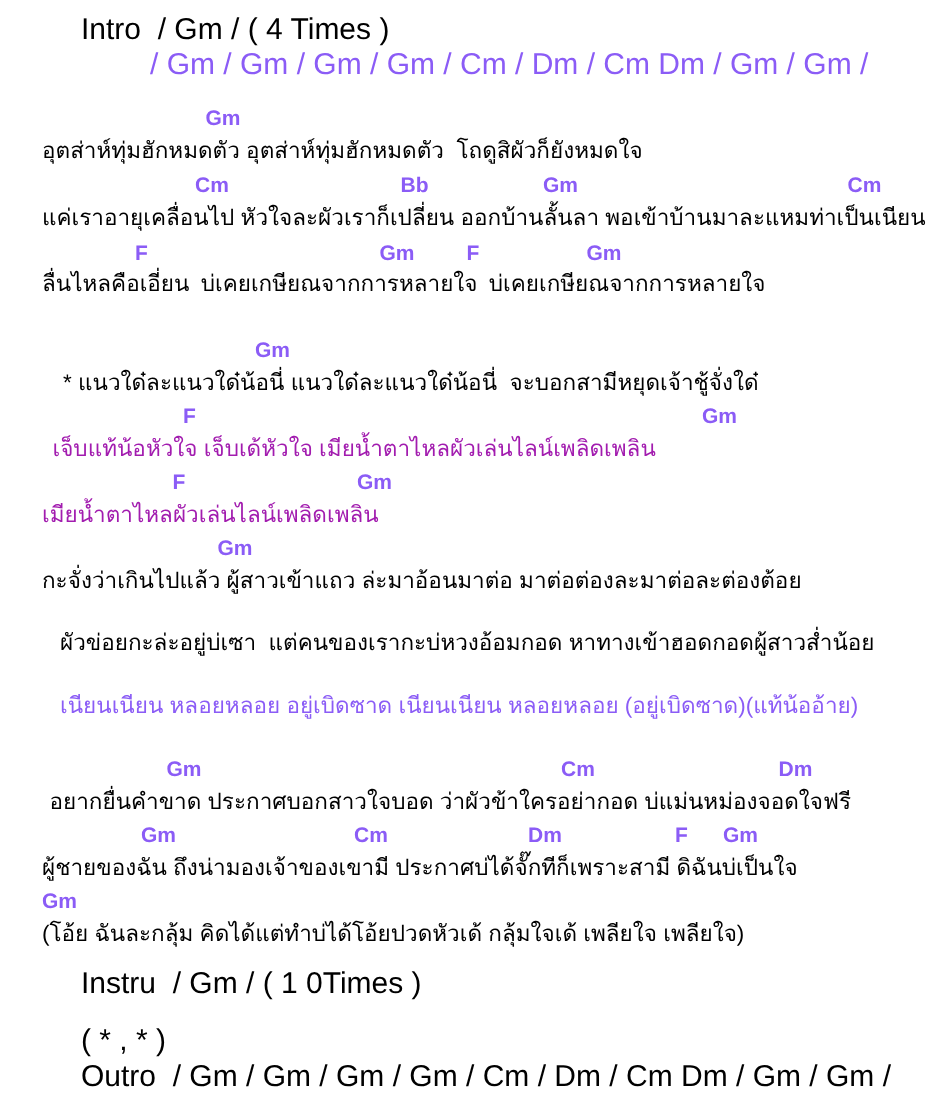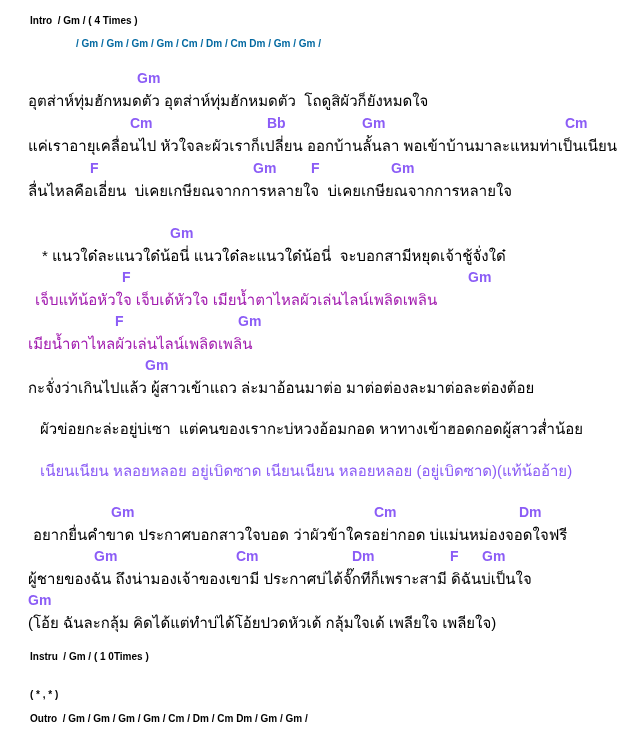--- a/index.html
+++ b/index.html
@@ -13,22 +13,23 @@
     color:#000000;
   }
   .line{
     position:absolute;
     left:0;
     white-space:pre;
     line-height:17px;
     color:#8b5cf6;
   }
   .heading{
-    font-weight:bold;
-    font-size:10px;
+    font-weight:normal;
+    font-size:20px;
+    margin-left:24px;
   }
   .lyric{
     font-size:15px;
   }
   .chords{
     width:620px;
     height:18px;
   }
   .chords span{
     position:absolute;
@@ -36,27 +37,27 @@
     font-weight:bold;
     font-size:14px;
     white-space:pre;
   }
 </style>
 </head>
 <body>
 
 <div class="sheet" id="sheet" style="background: rgb(255, 255, 255);">
     <div class="line heading" style="top: 12px; left: 30px; color: rgb(0, 0, 0);">Intro  / Gm / ( 4 Times )</div>
-    <div class="line heading" style="top: 35px; left: 76px; color: #0369a1;">/ Gm / Gm / Gm / Gm / Cm / Dm / Cm Dm / Gm / Gm /</div>
+    <div class="line heading" style="top: 35px; left: 76px; color: #8b5cf6;">/ Gm / Gm / Gm / Gm / Cm / Dm / Cm Dm / Gm / Gm /</div>
     <div class="line chords" style="top: 70px;"><span style="left: 137px;">Gm</span></div>
     <div class="line lyric" style="top: 92px; left: 28px; color: rgb(0, 0, 0);">อุตส่าห์ทุ่มฮักหมดตัว อุตส่าห์ทุ่มฮักหมดตัว  โถดูสิผัวก็ยังหมดใจ</div>
     <div class="line chords" style="top: 115px;"><span style="left: 130px;">Cm</span><span style="left: 267px;">Bb</span><span style="left: 362px;">Gm</span><span style="left: 565px;">Cm</span></div>
     <div class="line lyric" style="top: 137px; left: 28px; color: rgb(0, 0, 0);">แค่เราอายุเคลื่อนไป หัวใจละผัวเราก็เปลี่ยน ออกบ้านลั้นลา พอเข้าบ้านมาละแหมท่าเป็นเนียน</div>
     <div class="line chords" style="top: 160px;"><span style="left: 90px;">F</span><span style="left: 253px;">Gm</span><span style="left: 311px;">F</span><span style="left: 391px;">Gm</span></div>
-    <div class="line lyric" style="top: 182px; left: 28px; color: rgb(0, 0, 0);">ลื่นไหลคือเอี่ยน  บ่เคยเกษียณจากการหลายใจ  บ่เคยเกษียณจากการหลายใจ</div>
+    <div class="line lyric" style="top: 182px; left: 28px; color: rgb(0, 0, 0); font-family: Liberation Serif, serif;">ลื่นไหลคือเอี่ยน  บ่เคยเกษียณจากการหลายใจ  บ่เคยเกษียณจากการหลายใจ</div>
     <div class="line chords" style="top: 225px;"><span style="left: 170px;">Gm</span></div>
     <div class="line lyric" style="top: 247px; left: 42px; color: rgb(0, 0, 0);">* แนวใด๋ละแนวใด๋น้อนี่ แนวใด๋ละแนวใด๋น้อนี่  จะบอกสามีหยุดเจ้าชู้จั่งใด๋</div>
     <div class="line chords" style="top: 269px;"><span style="left: 122px;">F</span><span style="left: 468px;">Gm</span></div>
     <div class="line lyric" style="top: 291px; left: 35px; color: #a21caf;">เจ็บแท้น้อหัวใจ เจ็บเด้หัวใจ เมียน้ำตาไหลผัวเล่นไลน์เพลิดเพลิน</div>
     <div class="line chords" style="top: 313px;"><span style="left: 115px;">F</span><span style="left: 238px;">Gm</span></div>
     <div class="line lyric" style="top: 335px; left: 28px; color: #a21caf;">เมียน้ำตาไหลผัวเล่นไลน์เพลิดเพลิน</div>
     <div class="line chords" style="top: 357px;"><span style="left: 145px;">Gm</span></div>
     <div class="line lyric" style="top: 420px; left: 40px; color: rgb(0, 0, 0);">ผัวข่อยกะล่ะอยู่บ่เซา  แต่คนของเรากะบ่หวงอ้อมกอด หาทางเข้าฮอดกอดผู้สาวส่ำน้อย</div>
     <div class="line lyric" style="top: 379px; left: 28px; color: rgb(0, 0, 0);">กะจั่งว่าเกินไปแล้ว ผู้สาวเข้าแถว ล่ะมาอ้อนมาต่อ มาต่อต่องละมาต่อละต่องต้อย</div>
     <div class="line lyric" style="top: 462px; left: 40px; color: #8b5cf6;">เนียนเนียน หลอยหลอย อยู่เบิดซาด เนียนเนียน หลอยหลอย (อยู่เบิดซาด)(แท้น้ออ้าย)</div>

